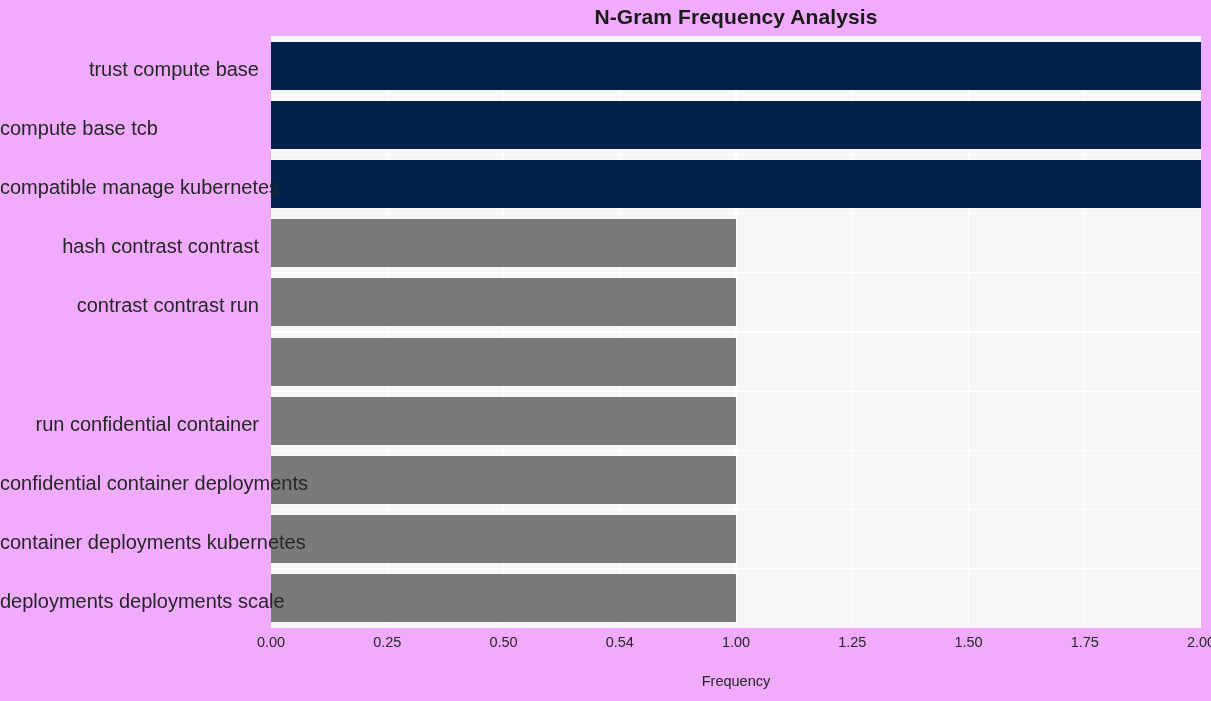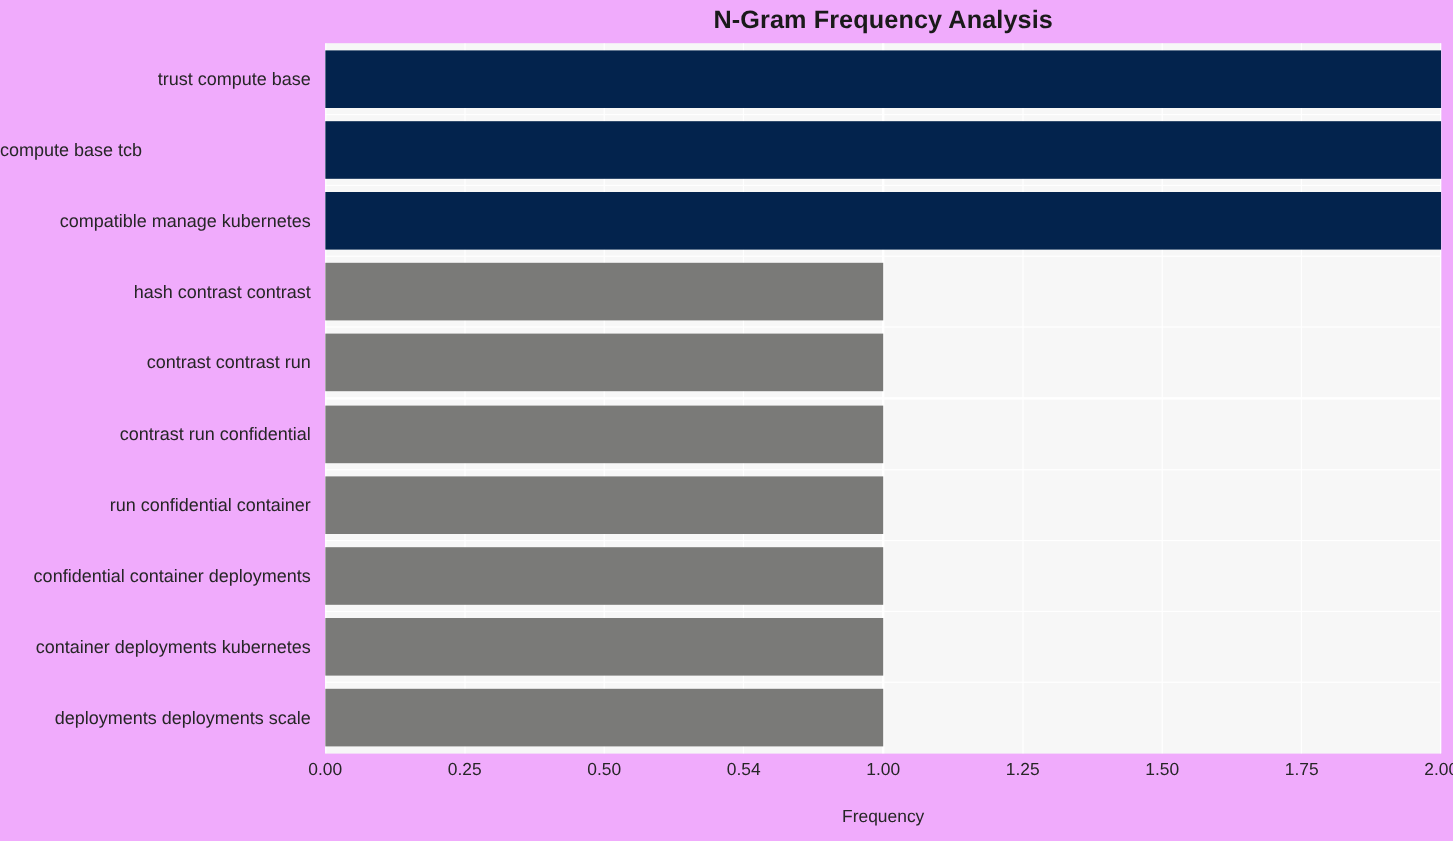--- a/index.html
+++ b/index.html
@@ -58,21 +58,21 @@
   }
   .bar {
     position: absolute;
     left: 0;
   }
   
   .ytick {
     position: absolute;
     right: 1216px;
     text-align: right;
-    font-size: 15px;
+    font-size: 20px;
     color: #262626;
     white-space: nowrap;
     line-height: 1;
   }
   #ytick-layer {
     position: absolute;
     left: 0;
     top: 36px;
     width: 1211px;
     height: 592px;
@@ -152,21 +152,20 @@
         <div class="bar" title="deployments kubernetes scale: 1" style="top: 538.4px; height: 48px; width: 465px; background: rgb(122, 122, 120);"></div>
       </div>
   </div>
 
   <div id="ytick-layer">
       <div class="ytick" style="top: 22.6px; text-align: right; padding-right: 6px; box-sizing: border-box;">trust compute base</div>
       <div class="ytick" style="top: 81.8px; text-align: left; padding-right: 6px; box-sizing: border-box;">compute base tcb</div>
       <div class="ytick" style="top: 141px; text-align: right; padding-right: 6px; box-sizing: border-box;">compatible manage kubernetes</div>
       <div class="ytick" style="top: 200.2px; text-align: right; padding-right: 6px; box-sizing: border-box;">hash contrast contrast</div>
       <div class="ytick" style="top: 259.4px; text-align: right; padding-right: 6px; box-sizing: border-box;">contrast contrast run</div>
-      <div class="ytick" style="top: 318.6px; text-align: right; padding-right: 6px; box-sizing: border-box;">contrast run confidential</div>
       <div class="ytick" style="top: 377.8px; text-align: right; padding-right: 6px; box-sizing: border-box;">run confidential container</div>
       <div class="ytick" style="top: 437px; text-align: right; padding-right: 6px; box-sizing: border-box;">confidential container deployments</div>
       <div class="ytick" style="top: 496.2px; text-align: right; padding-right: 6px; box-sizing: border-box;">container deployments kubernetes</div>
       <div class="ytick" style="top: 555.4px; text-align: right; padding-right: 6px; box-sizing: border-box;">deployments deployments scale</div>
     </div>
 
   <div id="xtick-layer">
       <div class="xtick" style="left: 0px;">0.00</div>
       <div class="xtick" style="left: 116.25px;">0.25</div>
       <div class="xtick" style="left: 232.5px;">0.50</div>

